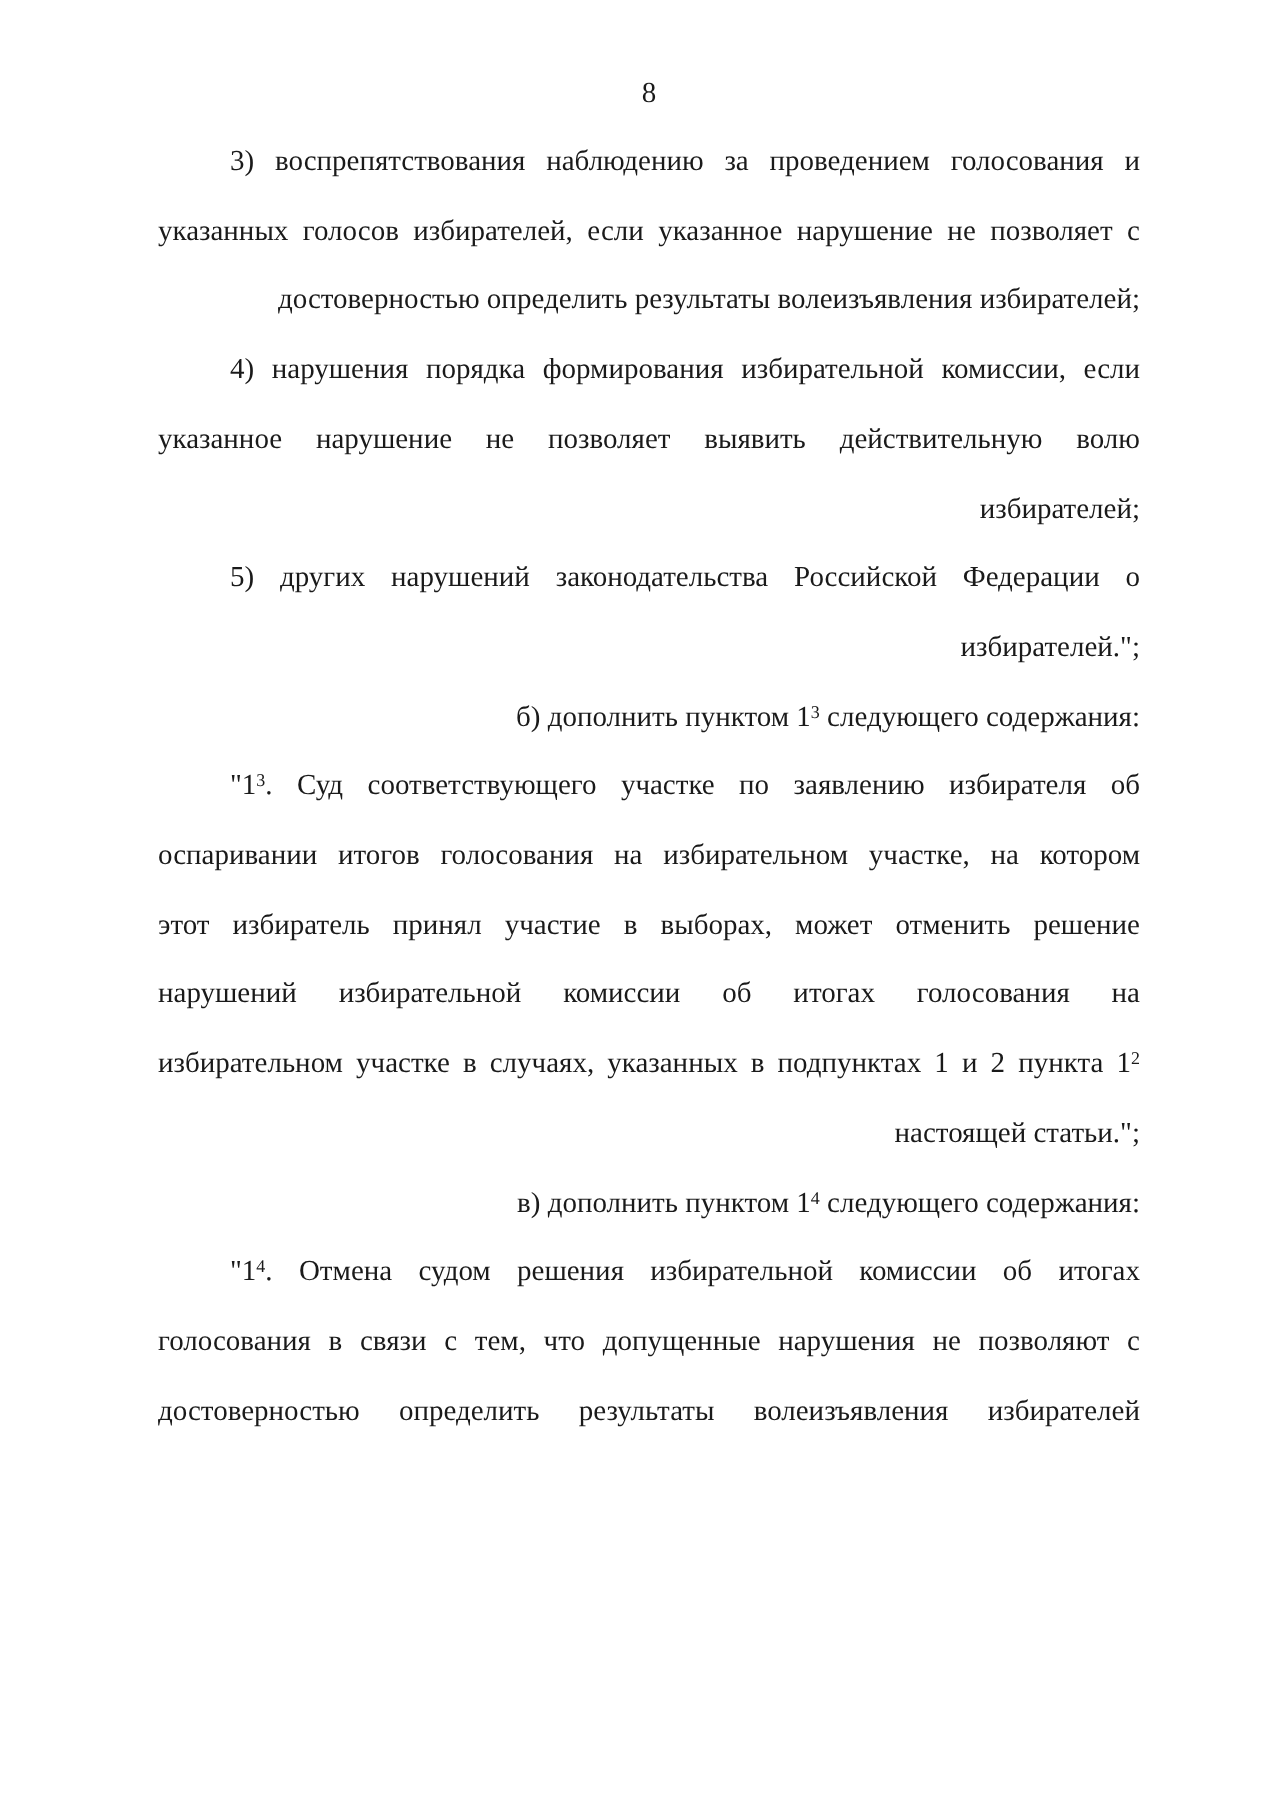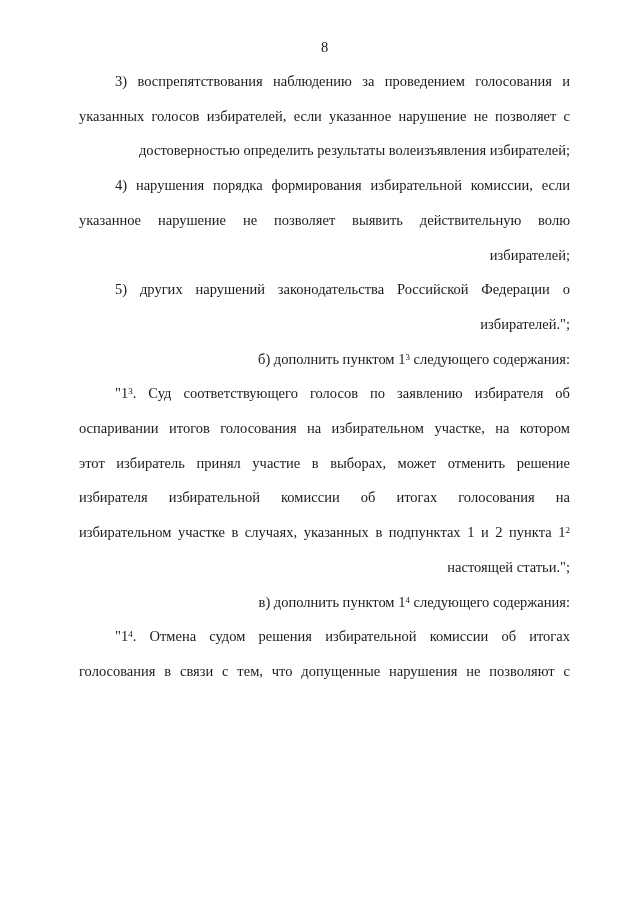--- a/index.html
+++ b/index.html
@@ -68,28 +68,29 @@
         <div class="line"><span>избирателей;</span></div>
       </div>
       <div class="paragraph">
         <div class="line just first"><span>5) других нарушений законодательства Российской Федерации о</span></div>
         <div class="line"><span>избирателей.";</span></div>
       </div>
       <div class="paragraph">
         <div class="line first"><span>б) дополнить пунктом 1</span><sup>3</sup><span> следующего содержания:</span></div>
       </div>
       <div class="paragraph">
-        <div class="line just first"><span>"1</span><sup>3</sup><span>. Суд соответствующего голосов по заявлению избирателя об</span></div>
+        <div class="line just first"><span>"1</span><sup>3</sup><span>. Суд соответствующего участке по заявлению избирателя об</span></div>
         <div class="line just"><span>оспаривании итогов голосования на избирательном участке, на котором</span></div>
         <div class="line just"><span>этот избиратель принял участие в выборах, может отменить решение</span></div>
-        <div class="line just"><span>избирателя избирательной комиссии об итогах голосования на</span></div>
+        <div class="line just"><span>нарушений избирательной комиссии об итогах голосования на</span></div>
         <div class="line just"><span>избирательном участке в случаях, указанных в подпунктах 1 и 2 пункта 1</span><sup>2</sup></div>
         <div class="line"><span>настоящей статьи.";</span></div>
       </div>
       <div class="paragraph">
         <div class="line first"><span>в) дополнить пунктом 1</span><sup>4</sup><span> следующего содержания:</span></div>
       </div>
       <div class="paragraph">
         <div class="line just first"><span>"1</span><sup>4</sup><span>. Отмена судом решения избирательной комиссии об итогах</span></div>
         <div class="line just"><span>голосования в связи с тем, что допущенные нарушения не позволяют с</span></div>
+        <div class="line just"><span>достоверностью определить результаты волеизъявления избирателей</span></div>
       </div>
     </div>
 </div>
 
 </body></html>

